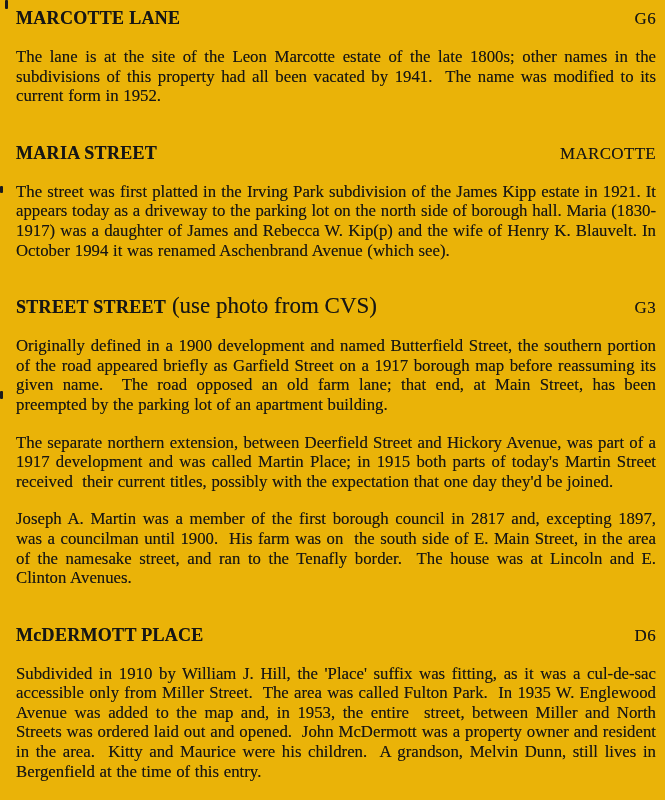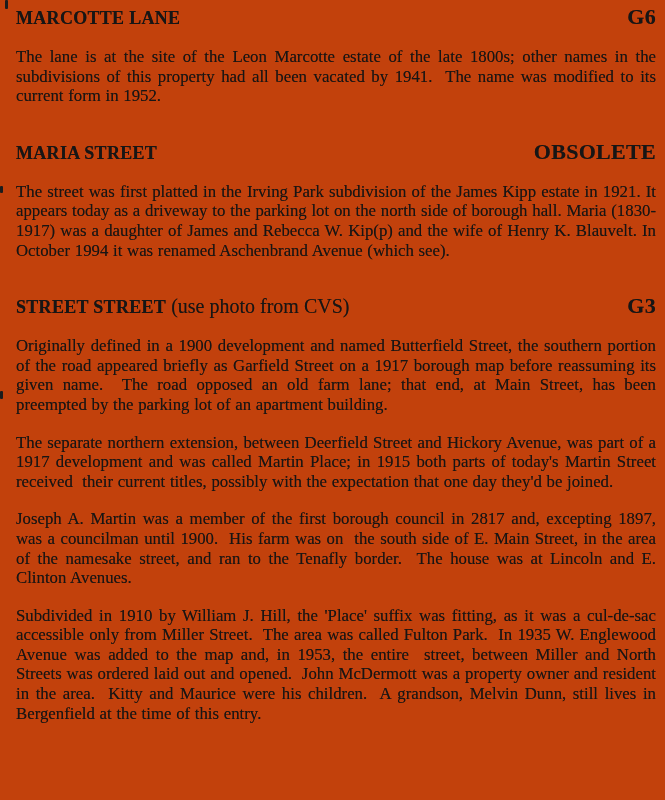--- a/index.html
+++ b/index.html
@@ -1,21 +1,21 @@
 <!DOCTYPE html>
 <html><head>
 <meta charset="utf-8">
 <style>
   html, body { margin: 0; padding: 0; background: #e9e9e9; }
   .page {
     position: relative;
     width: 665px;
     height: 800px;
     margin: 0;
-    background: #c2410c;
+    background: #eab308;
     color: #161616;
     font-family: "Liberation Serif", "DejaVu Serif", serif;
     box-sizing: border-box;
     padding: 7px 9px 0 16px;
     overflow: hidden;
   }
   .entry { margin: 0; }
   .entry-header {
     display: flex;
     justify-content: space-between;
@@ -26,26 +26,26 @@
   .entry:first-child .entry-header { margin-top: 0; }
   .entry-title { white-space: pre-wrap; }
   .entry-name {
     font-weight: bold;
     font-size: 18px;
     letter-spacing: 0.3px;
     text-shadow: 0 0 0.5px rgba(0,0,0,0.55);
   }
   .entry-suffix {
     font-weight: normal;
-    font-size: 20px;
+    font-size: 23px;
     text-shadow: 0 0 0.4px rgba(0,0,0,0.4);
   }
   .corner-label {
-    font-weight: bold;
-    font-size: 22px;
+    font-weight: normal;
+    font-size: 17px;
     letter-spacing: 0.3px;
     text-shadow: 0 0 0.4px rgba(0,0,0,0.4);
     flex: none;
     padding-left: 12px;
   }
   .para {
     font-size: 16.8px;
     line-height: 19.6px;
     text-align: justify;
     margin: 18px 0 0 0;
@@ -69,36 +69,40 @@
     <div class="entry-header">
       <span class="entry-title"><span class="entry-name">MARCOTTE LANE</span><span class="entry-suffix"></span></span>
       <span class="corner-label">G6</span>
     </div>
     <p class="para">The lane is at the site of the Leon Marcotte estate of the late 1800s; other names in the subdivisions of this property had all been vacated by 1941.  The name was modified to its current form in 1952.</p>
   </div>
 
   <div class="entry">
     <div class="entry-header">
       <span class="entry-title"><span class="entry-name">MARIA STREET</span><span class="entry-suffix"></span></span>
-      <span class="corner-label">OBSOLETE</span>
+      <span class="corner-label">MARCOTTE</span>
     </div>
     <p class="para">The street was first platted in the Irving Park subdivision of the James Kipp estate in 1921. It appears today as a driveway to the parking lot on the north side of borough hall. Maria (1830-1917) was a daughter of James and Rebecca W. Kip(p) and the wife of Henry K. Blauvelt. In October 1994 it was renamed Aschenbrand Avenue (which see).</p>
   </div>
 
   <div class="entry">
     <div class="entry-header">
       <span class="entry-title"><span class="entry-name">STREET STREET</span><span class="entry-suffix"> (use photo from CVS)</span></span>
       <span class="corner-label">G3</span>
     </div>
     <p class="para">Originally defined in a 1900 development and named Butterfield Street, the southern portion of the road appeared briefly as Garfield Street on a 1917 borough map before reassuming its given name.  The road opposed an old farm lane; that end, at Main Street, has been preempted by the parking lot of an apartment building.</p>
     <p class="para">The separate northern extension, between Deerfield Street and Hickory Avenue, was part of a 1917 development and was called Martin Place; in 1915 both parts of today's Martin Street received  their current titles, possibly with the expectation that one day they'd be joined.</p>
     <p class="para">Joseph A. Martin was a member of the first borough council in 2817 and, excepting 1897, was a councilman until 1900.  His farm was on  the south side of E. Main Street, in the area of the namesake street, and ran to the Tenafly border.  The house was at Lincoln and E. Clinton Avenues.</p>
   </div>
 
   <div class="entry">
+    <div class="entry-header">
+      <span class="entry-title"><span class="entry-name">McDERMOTT PLACE</span><span class="entry-suffix"></span></span>
+      <span class="corner-label">D6</span>
+    </div>
     <p class="para">Subdivided in 1910 by William J. Hill, the 'Place' suffix was fitting, as it was a cul-de-sac accessible only from Miller Street.  The area was called Fulton Park.  In 1935 W. Englewood Avenue was added to the map and, in 1953, the entire  street, between Miller and North Streets was ordered laid out and opened.  John McDermott was a property owner and resident in the area.  Kitty and Maurice were his children.  A grandson, Melvin Dunn, still lives in Bergenfield at the time of this entry.</p>
   </div>
 
   <div class="speck speck-a"></div>
   <div class="speck speck-b"></div>
   <div class="speck speck-c"></div>
   <div class="speck speck-d"></div>
 
 </div>
 

